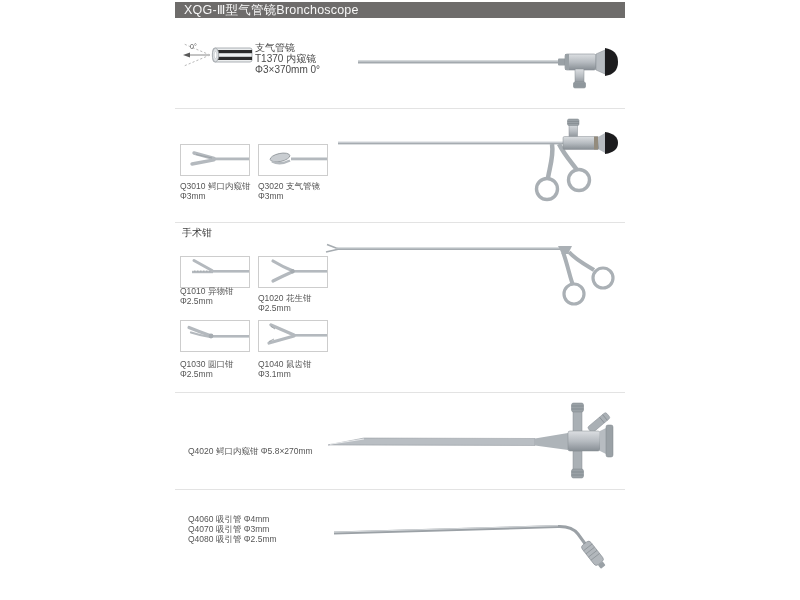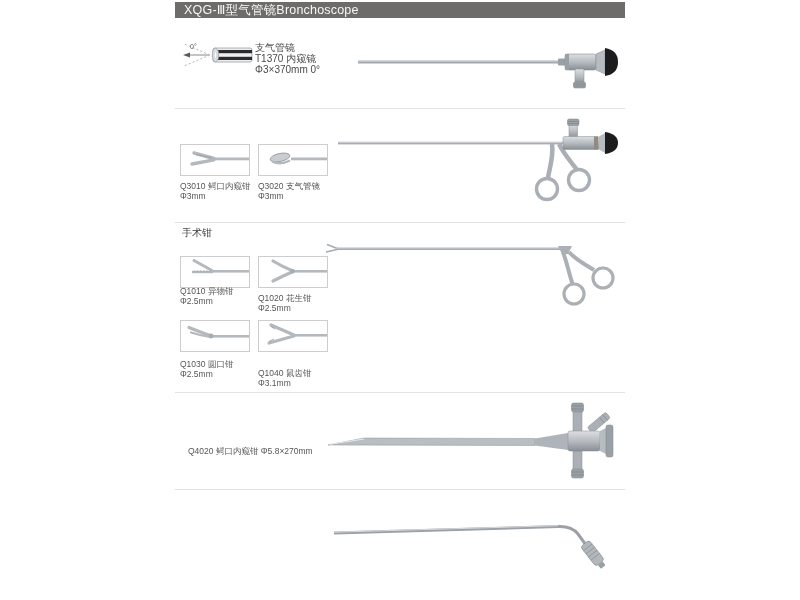--- a/index.html
+++ b/index.html
@@ -157,21 +157,21 @@
       <rect x="34" y="13" width="34" height="2.6" fill="#b4b9be"></rect>
       <path d="M35,14 L12,4" stroke="#b4b9be" stroke-width="3.2" stroke-linecap="round"></path>
       <path d="M35,15 L10,22" stroke="#b4b9be" stroke-width="3.2" stroke-linecap="round"></path>
       <path d="M12,5.5 L16,8 M10,20.5 L15,18" stroke="#8d9398" stroke-width="0.8"></path>
     </svg>
   </div>
   <div class="prod-label" style="left:180px;top:359px">
     <div><span>Q1030</span> <span>圆口钳</span></div>
     <div>Φ2.5mm</div>
   </div>
-  <div class="prod-label" style="left:258px;top:368px">
+  <div class="prod-label" style="left:258px;top:359px">
     <div><span>Q1040</span> <span>鼠齿钳</span></div>
     <div>Φ3.1mm</div>
   </div>
 
   <svg class="illu" style="left:322px;top:240px" width="305" height="72" viewBox="0 0 305 72">
     <path d="M16,8.7 L5,4.5" stroke="#a6acb1" stroke-width="1.6"></path>
     <path d="M16,9.3 L4,12" stroke="#a6acb1" stroke-width="1.6"></path>
     <rect x="14" y="7.6" width="224" height="2.4" fill="#a6acb1"></rect>
     <rect x="14" y="7.6" width="224" height="0.8" fill="#d8dbde"></rect>
     <polygon points="236,6 250,6 246,14 240,14" fill="#aab0b5"></polygon>
@@ -211,20 +211,25 @@
     <rect x="251.5" y="71" width="12" height="9" rx="2" fill="#9aa1a6" stroke="#7d848a" stroke-width="0.5"></rect>
     <line x1="251.5" y1="74" x2="263.5" y2="74" stroke="#7d848a" stroke-width="0.7"></line>
     <line x1="251.5" y1="77" x2="263.5" y2="77" stroke="#7d848a" stroke-width="0.7"></line>
     <rect x="248" y="33" width="32" height="20" rx="2" fill="url(#shb)" stroke="#868d93" stroke-width="0.5"></rect>
     <polygon points="280,33 288,29 288,57 280,53" fill="#b7bcc1"></polygon>
     <rect x="286" y="27" width="7" height="32" rx="2" fill="#9aa1a6" stroke="#7d848a" stroke-width="0.5"></rect>
   </svg>
 
   <div class="divider" style="top:489px"></div>
 
+  <div class="prod-label" style="left:188px;top:514px">
+    <div><span>Q4060</span> <span>吸引管</span> <span>Φ4mm</span></div>
+    <div><span>Q4070</span> <span>吸引管</span> <span>Φ3mm</span></div>
+    <div><span>Q4080</span> <span>吸引管</span> <span>Φ2.5mm</span></div>
+  </div>
 
   <svg class="illu" style="left:320px;top:508px" width="310" height="72" viewBox="0 0 310 72">
     <path d="M14,25 L238,18.5 Q252,18 258,26 L266,37" stroke="#9ba1a6" stroke-width="3" fill="none"></path>
     <path d="M14,24.2 L238,17.7" stroke="#dde0e2" stroke-width="0.9" fill="none"></path>
     <g transform="rotate(52 266 37)">
       <rect x="264" y="31.5" width="25" height="11" rx="3" fill="#b2b7bc" stroke="#878d92" stroke-width="0.6"></rect>
       <line x1="269" y1="31.5" x2="269" y2="42.5" stroke="#8d9398" stroke-width="0.8"></line>
       <line x1="273" y1="31.5" x2="273" y2="42.5" stroke="#8d9398" stroke-width="0.8"></line>
       <line x1="277" y1="31.5" x2="277" y2="42.5" stroke="#8d9398" stroke-width="0.8"></line>
       <line x1="281" y1="31.5" x2="281" y2="42.5" stroke="#8d9398" stroke-width="0.8"></line>

